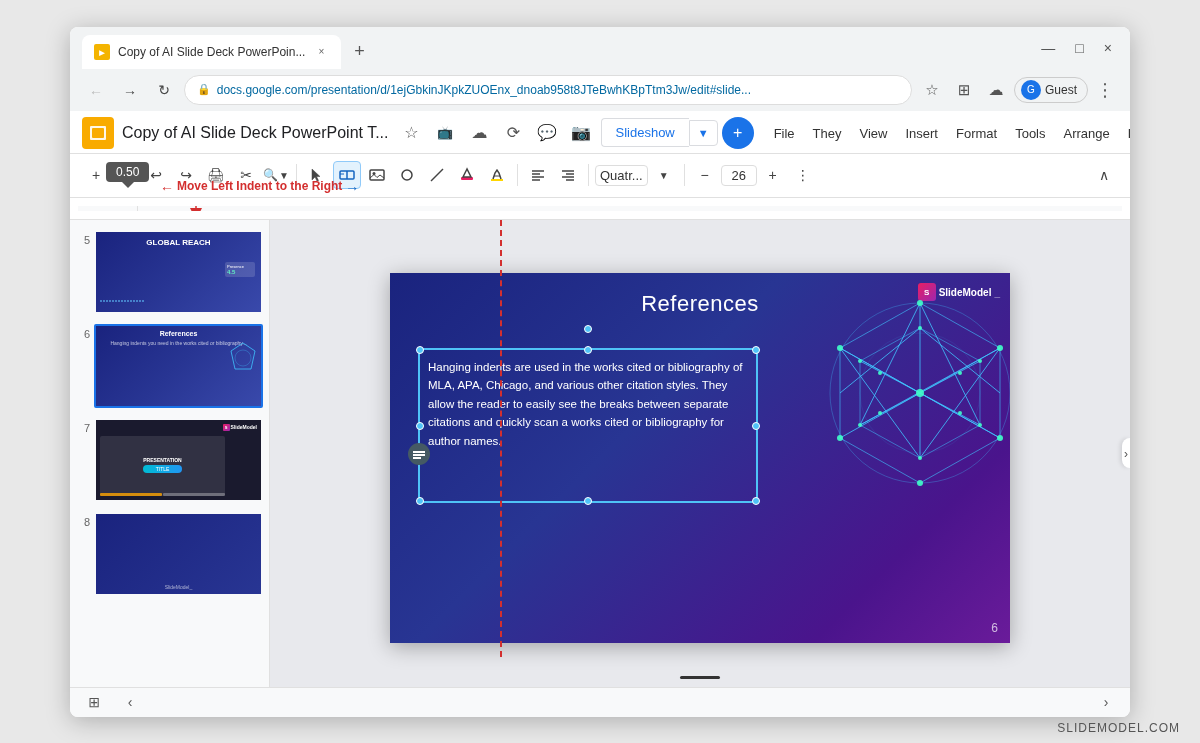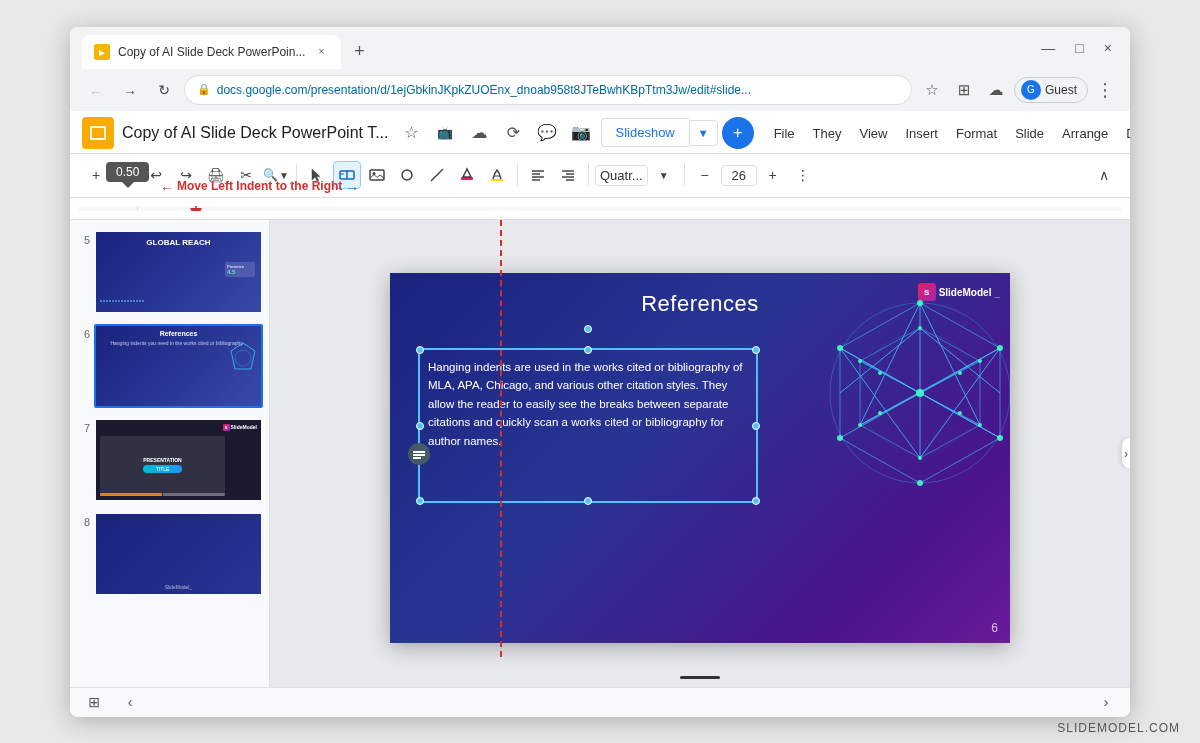--- a/index.html
+++ b/index.html
@@ -751,21 +751,21 @@
         </div>
         <div class="add-people-btn">+</div>
       </div>
     </div>
     <div class="menu-bar">
       <div class="menu-item">File</div>
       <div class="menu-item">They</div>
       <div class="menu-item">View</div>
       <div class="menu-item">Insert</div>
       <div class="menu-item">Format</div>
-      <div class="menu-item">Slide</div>
+      <div class="menu-item">Tools</div>
       <div class="menu-item">Arrange</div>
       <div class="menu-item">Deck</div>
       <div class="menu-item">...</div>
     </div>
   </div>
 
   <div class="toolbar">
     <div class="toolbar-btn">+</div>
     <div class="toolbar-btn" style="font-size:10px;">▼</div>
     <div class="toolbar-btn">↩</div>

